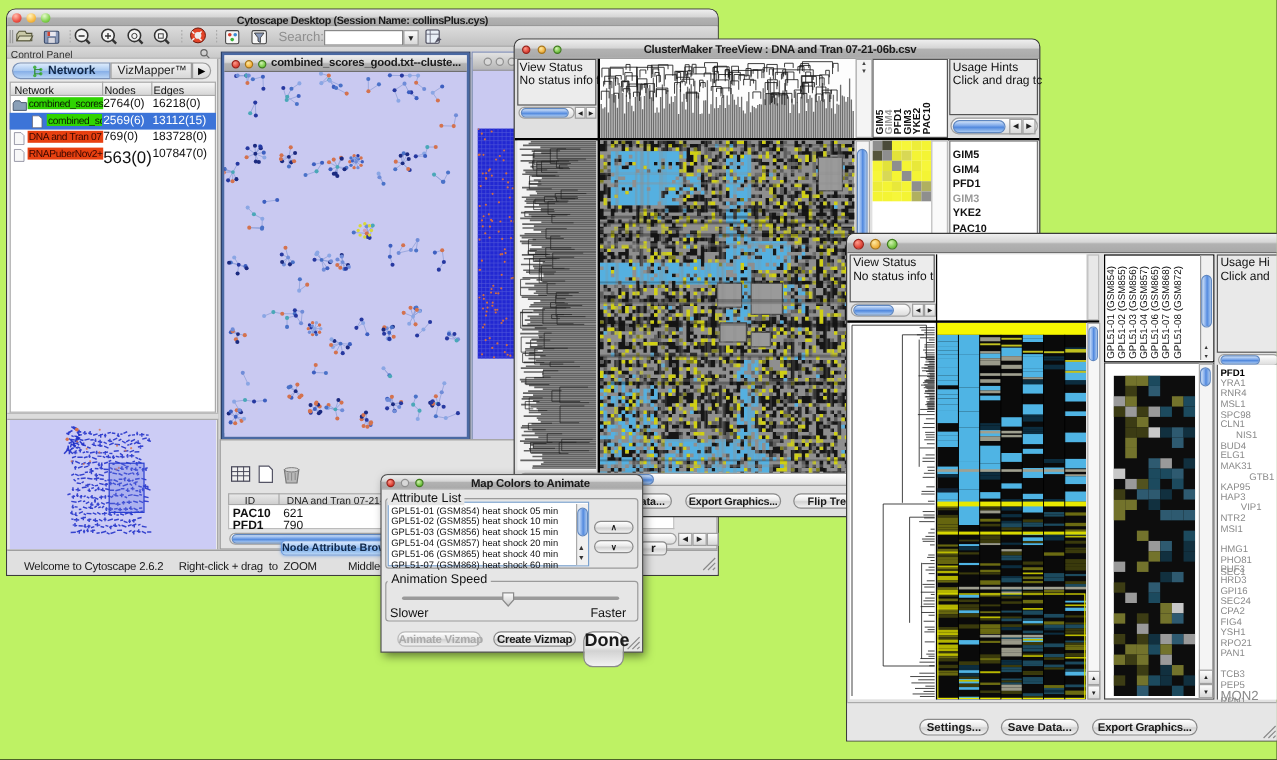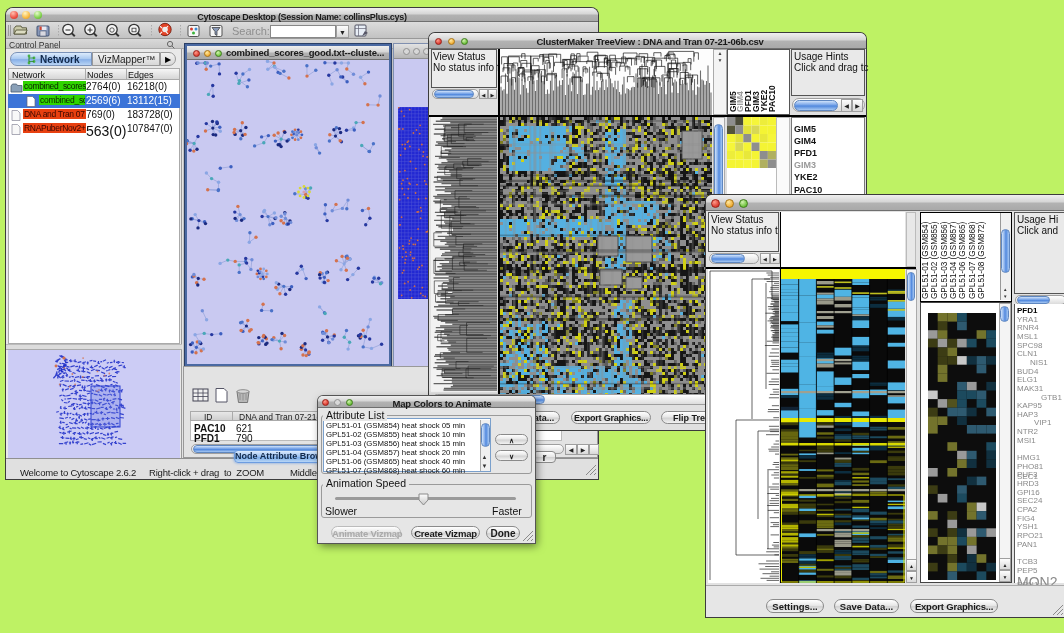--- a/index.html
+++ b/index.html
@@ -1361,21 +1361,21 @@
       <div class="txt" style="left:311px;top:292.6px;font-size:8px;font-weight:normal;color:#8a8a8a;">GPI16</div>
       <div class="txt" style="left:311px;top:301.3px;font-size:8px;font-weight:normal;color:#8a8a8a;">SEC24</div>
       <div class="txt" style="left:311px;top:310.0px;font-size:8px;font-weight:normal;color:#8a8a8a;">CPA2</div>
       <div class="txt" style="left:311px;top:318.6px;font-size:8px;font-weight:normal;color:#8a8a8a;">FIG4</div>
       <div class="txt" style="left:311px;top:327.2px;font-size:8px;font-weight:normal;color:#8a8a8a;">YSH1</div>
       <div class="txt" style="left:311px;top:335.9px;font-size:8px;font-weight:normal;color:#8a8a8a;">RPO21</div>
       <div class="txt" style="left:311px;top:344.6px;font-size:8px;font-weight:normal;color:#8a8a8a;">PAN1</div>
       <div class="txt" style="left:311px;top:353.2px;font-size:8px;font-weight:normal;color:#8a8a8a;margin-top:32px;">RPN1</div>
       <div class="txt" style="left:311px;top:361.9px;font-size:8px;font-weight:normal;color:#8a8a8a;">TCB3</div>
       <div class="txt" style="left:311px;top:370.5px;font-size:8px;font-weight:normal;color:#8a8a8a;">PEP5</div>
-      <div class="txt" style="left:311px;top:379.2px;font-size:14px;font-weight:normal;color:#8a8a8a;">MON2</div>
+      <div class="txt" style="left:311px;top:379.2px;font-size:11px;font-weight:normal;color:#8a8a8a;">MON2</div>
       <div class="abs" style="left:0;top:390px;width:360px;height:32px;background:#e6e6e6;border-top:1px solid #aaa;"></div>
       <div class="pill" style="left:60px;top:404px;width:58px;height:14px;font-size:9.5px;line-height:14px;">Settings...</div>
       <div class="pill" style="left:128px;top:404px;width:65px;height:14px;font-size:9.5px;line-height:14px;">Save Data...</div>
       <div class="pill" style="left:204px;top:404px;width:88px;height:14px;font-size:9.5px;letter-spacing:-0.2px;line-height:14px;">Export Graphics...</div>
       <svg class="abs" style="left:346px;top:409px;" width="12" height="12" xmlns="http://www.w3.org/2000/svg">
         <path d="M11 1L1 11M11 5L5 11M11 9L9 11" stroke="#8a8a8a" stroke-width="1"></path>
       </svg>
     </div>
     <div class="abs" style="left:318px;top:396px;width:217px;height:147px;background:#e6e6e6;border-radius:5px 5px 0 0;box-shadow:0 0 0 1px #555,2px 3px 8px rgba(0,0,0,0.5);">
       <div class="tbar" style="position:absolute;left:0;top:0;width:217px;height:12px;border-radius:5px 5px 0 0;"></div>
@@ -1407,17 +1407,17 @@
           <linearGradient id="g1" x1="0" y1="0" x2="0" y2="1">
             <stop offset="0" stop-color="#fdfdfd"></stop>
             <stop offset="1" stop-color="#c8c8c8"></stop>
           </linearGradient>
         </defs>
       </svg>
       <div class="txt" style="left:7px;top:109px;font-size:10.5px;color:#111;">Slower</div>
       <div class="txt" style="left:174px;top:109px;font-size:10.5px;color:#111;">Faster</div>
       <div class="pill" style="left:13px;top:130px;width:70px;height:13px;font-size:9.5px;letter-spacing:-0.2px;line-height:13px;color:#aaa;border-color:#bbb;text-align:center;">Animate Vizmap</div>
       <div class="pill" style="left:93px;top:130px;width:69px;height:13px;font-size:9.5px;letter-spacing:-0.2px;line-height:13px;">Create Vizmap</div>
-      <div class="pill" style="left:168px;top:130px;width:34px;height:14px;font-size:10px;line-height:13px;">Done</div>
+      <div class="pill" style="left:168px;top:130px;width:34px;height:30px;font-size:15px;line-height:13px;">Done</div>
       <svg class="abs" style="left:204px;top:134px;" width="12" height="12" xmlns="http://www.w3.org/2000/svg">
         <path d="M11 1L1 11M11 5L5 11M11 9L9 11" stroke="#8a8a8a" stroke-width="1"></path>
       </svg>
     </div>
   </div>
 </body></html>

